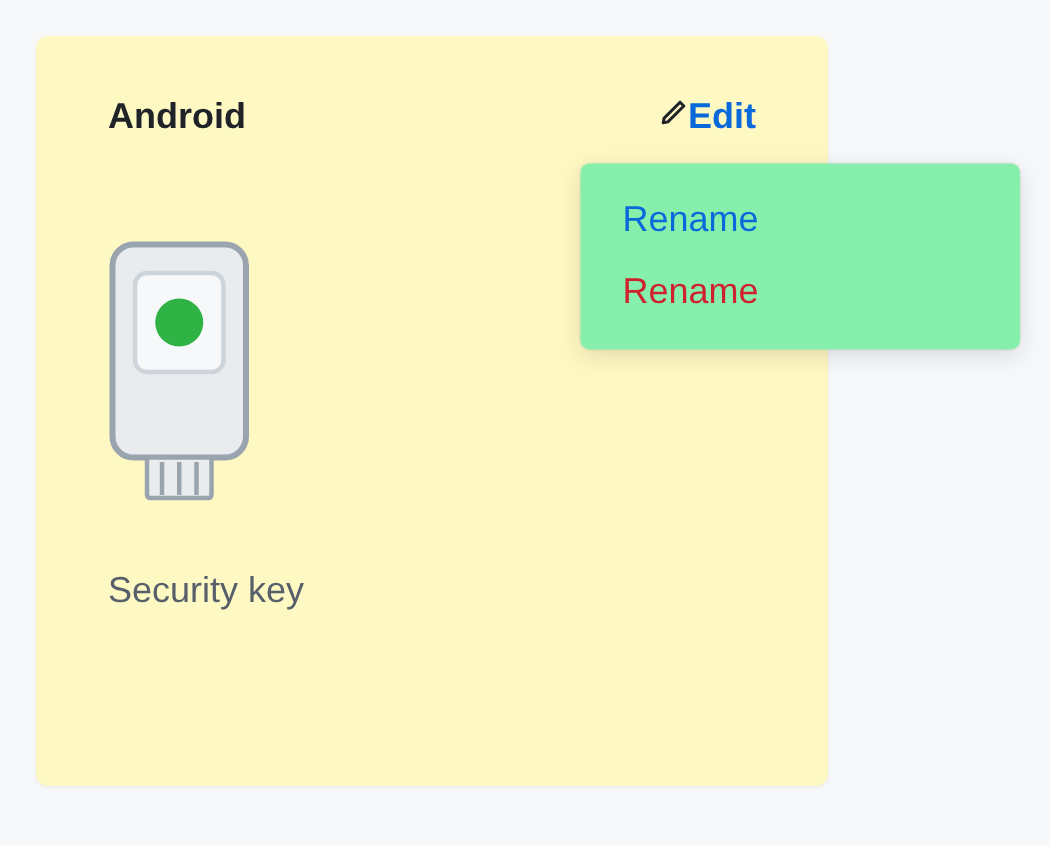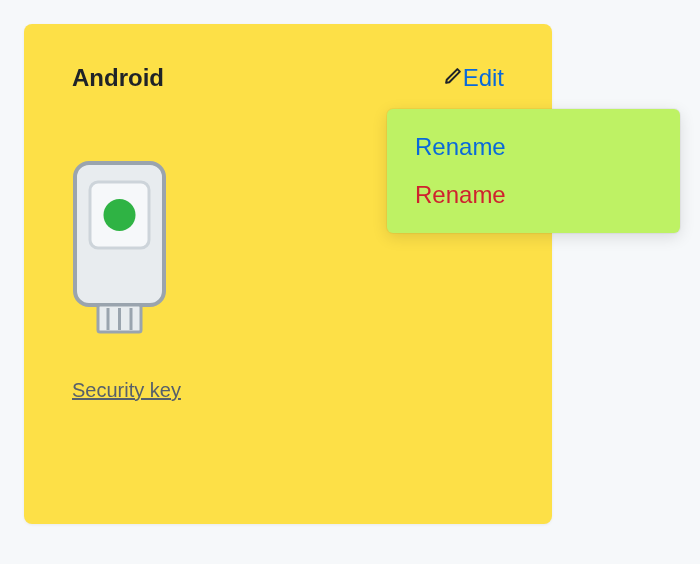--- a/index.html
+++ b/index.html
@@ -13,66 +13,65 @@
       width: 700px;
       height: 564px;
       position: relative;
     }
     .card {
       position: absolute;
       left: 24px;
       top: 24px;
       width: 528px;
       height: 500px;
-      background: #fde047;
+      background: #fef9c3;
       border-radius: 8px;
       box-shadow: 0 1px 3px rgba(0,0,0,0.06);
       padding: 40px 48px;
     }
     .card-header {
       display: flex;
       justify-content: space-between;
       align-items: center;
     }
     .card-title {
       font-size: 24px;
       font-weight: 700;
       color: #1f2328;
     }
     .edit-button {
       display: inline-flex;
       align-items: center;
       color: #0969da;
       font-size: 24px;
-      font-weight: 400;
+      font-weight: 700;
       cursor: pointer;
       background: none;
       border: none;
     }
     .edit-button svg {
       width: 20px;
       height: 20px;
     }
     .key-illustration {
       margin-top: 68px;
       margin-left: 0;
     }
     .card-subtitle {
       margin-top: 40px;
-      font-size: 20px;
+      font-size: 24px;
       color: #57606a;
       font-weight: 400;
-      text-decoration: underline;
     }
     .dropdown {
       position: absolute;
       left: 387px;
       top: 109px;
       width: 293px;
-      background: #bef264;
+      background: #86efac;
       border-radius: 6px;
       box-shadow: 0 4px 16px rgba(0,0,0,0.12), 0 0 0 1px rgba(0,0,0,0.04);
       padding: 14px 0;
     }
     .dropdown-item {
       padding: 10px 28px;
       font-size: 24px;
       cursor: pointer;
     }
     .dropdown-item.rename {

